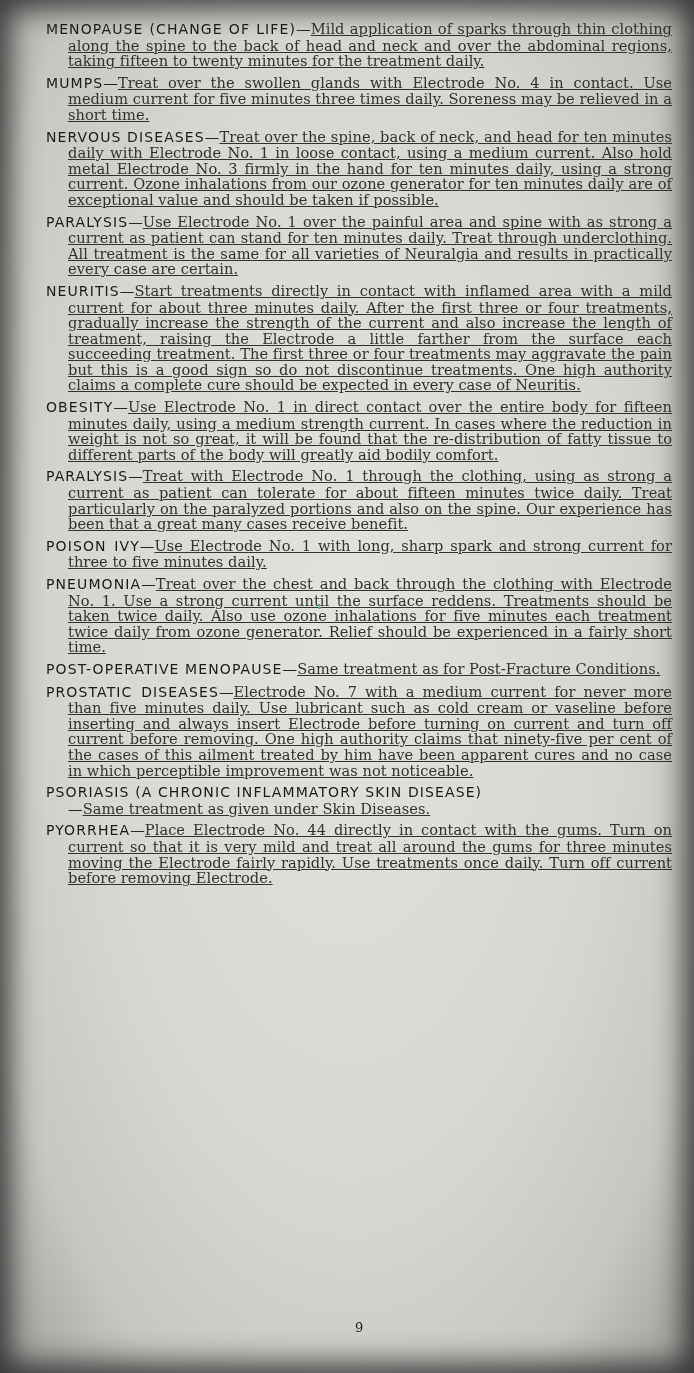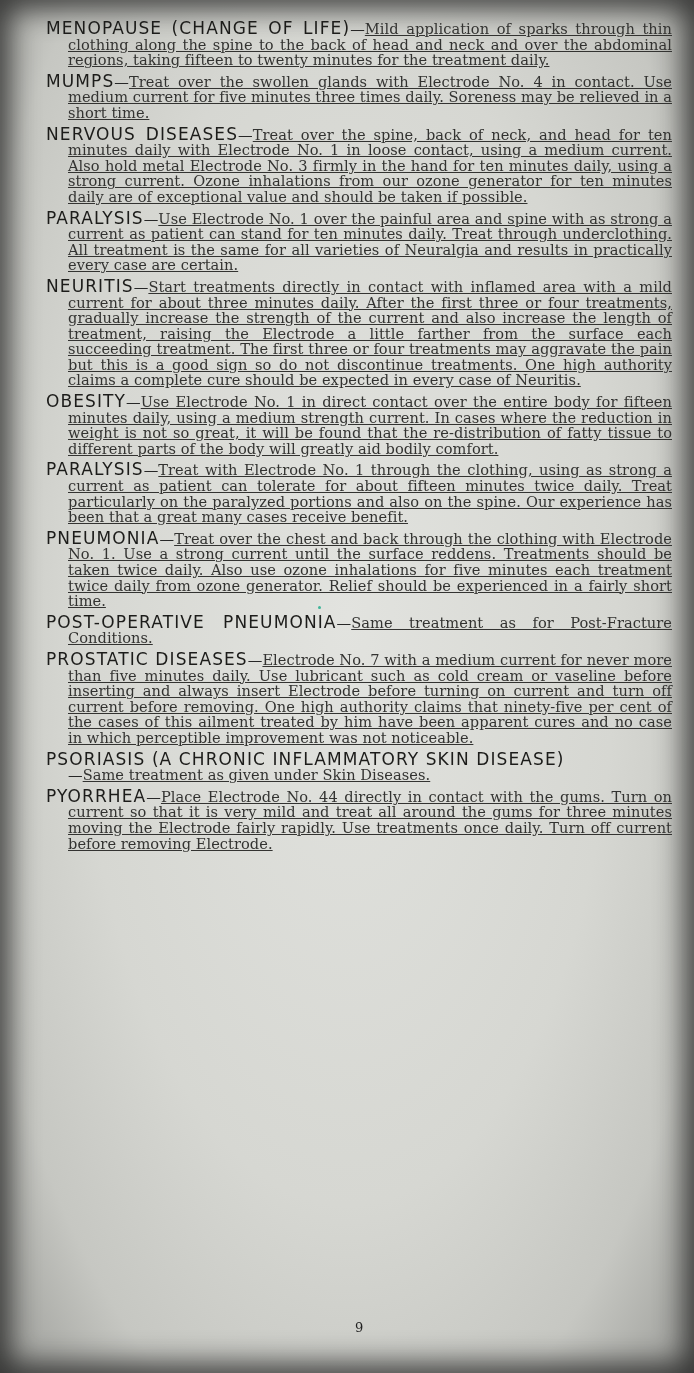--- a/index.html
+++ b/index.html
@@ -22,21 +22,21 @@
     font-size: 14.6px;
     line-height: 15.6px;
     color: #2e2e2c;
     text-align: justify;
     padding-left: 22px;
     text-indent: -22px;
     letter-spacing: 0.05px;
   }
   .head {
     font-family: "DejaVu Sans", sans-serif;
-    font-size: 17px;
+    font-size: 14px;
     letter-spacing: 1.1px;
     color: #1c1c1a;
     font-weight: normal;
   }
   .dash { color: #222; }
   .body-text { color: #333331; text-decoration: underline; }
   .page-number {
     position: absolute; left: 355px; top: 1320px;
     font-size: 13px; color: #222;
   }
@@ -50,21 +50,22 @@
 
 <div class="page">
   <div class="content">
     <p class="entry"><span class="head">MENOPAUSE (CHANGE OF LIFE)</span><span class="dash">—</span><span class="body-text">Mild application of sparks through thin clothing along the spine to the back of head and neck and over the abdominal regions, taking fifteen to twenty minutes for the treatment daily.</span></p>
     <p class="entry"><span class="head">MUMPS</span><span class="dash">—</span><span class="body-text">Treat over the swollen glands with Electrode No. 4 in contact. Use medium current for five minutes three times daily. Soreness may be relieved in a short time.</span></p>
     <p class="entry"><span class="head">NERVOUS DISEASES</span><span class="dash">—</span><span class="body-text">Treat over the spine, back of neck, and head for ten minutes daily with Electrode No. 1 in loose contact, using a medium current. Also hold metal Electrode No. 3 firmly in the hand for ten minutes daily, using a strong current. Ozone inhalations from our ozone generator for ten minutes daily are of exceptional value and should be taken if possible.</span></p>
     <p class="entry"><span class="head">PARALYSIS</span><span class="dash">—</span><span class="body-text">Use Electrode No. 1 over the painful area and spine with as strong a current as patient can stand for ten minutes daily. Treat through underclothing. All treatment is the same for all varieties of Neuralgia and results in practically every case are certain.</span></p>
     <p class="entry"><span class="head">NEURITIS</span><span class="dash">—</span><span class="body-text">Start treatments directly in contact with inflamed area with a mild current for about three minutes daily. After the first three or four treatments, gradually increase the strength of the current and also increase the length of treatment, raising the Electrode a little farther from the surface each succeeding treatment. The first three or four treatments may aggravate the pain but this is a good sign so do not discontinue treatments. One high authority claims a complete cure should be expected in every case of Neuritis.</span></p>
     <p class="entry"><span class="head">OBESITY</span><span class="dash">—</span><span class="body-text">Use Electrode No. 1 in direct contact over the entire body for fifteen minutes daily, using a medium strength current. In cases where the reduction in weight is not so great, it will be found that the re-distribution of fatty tissue to different parts of the body will greatly aid bodily comfort.</span></p>
     <p class="entry"><span class="head">PARALYSIS</span><span class="dash">—</span><span class="body-text">Treat with Electrode No. 1 through the clothing, using as strong a current as patient can tolerate for about fifteen minutes twice daily. Treat particularly on the paralyzed portions and also on the spine. Our experience has been that a great many cases receive benefit.</span></p>
+    <p class="entry"><span class="head">POISON IVY</span><span class="dash">—</span><span class="body-text">Use Electrode No. 1 with long, sharp spark and strong current for three to five minutes daily.</span></p>
     <p class="entry"><span class="head">PNEUMONIA</span><span class="dash">—</span><span class="body-text">Treat over the chest and back through the clothing with Electrode No. 1. Use a strong current until the surface reddens. Treatments should be taken twice daily. Also use ozone inhalations for five minutes each treatment twice daily from ozone generator. Relief should be experienced in a fairly short time.</span></p>
-    <p class="entry"><span class="head">POST-OPERATIVE PNEUMONIA</span><span class="dash">—</span><span class="body-text">Same treatment as for Post-Fracture Conditions.</span></p>
+    <p class="entry"><span class="head">POST-OPERATIVE MENOPAUSE</span><span class="dash">—</span><span class="body-text">Same treatment as for Post-Fracture Conditions.</span></p>
     <p class="entry"><span class="head">PROSTATIC DISEASES</span><span class="dash">—</span><span class="body-text">Electrode No. 7 with a medium current for never more than five minutes daily. Use lubricant such as cold cream or vaseline before inserting and always insert Electrode before turning on current and turn off current before removing. One high authority claims that ninety-five per cent of the cases of this ailment treated by him have been apparent cures and no case in which perceptible improvement was not noticeable.</span></p>
     <p class="entry"><span class="head">PSORIASIS (A CHRONIC INFLAMMATORY SKIN DISEASE)</span><br><span class="dash">—</span><span class="body-text">Same treatment as given under Skin Diseases.</span></p>
     <p class="entry"><span class="head">PYORRHEA</span><span class="dash">—</span><span class="body-text">Place Electrode No. 44 directly in contact with the gums. Turn on current so that it is very mild and treat all around the gums for three minutes moving the Electrode fairly rapidly. Use treatments once daily. Turn off current before removing Electrode.</span></p>
   </div>
   <div class="speck"></div>
   <div class="page-number">9</div>
 </div>
 
 </body></html>

